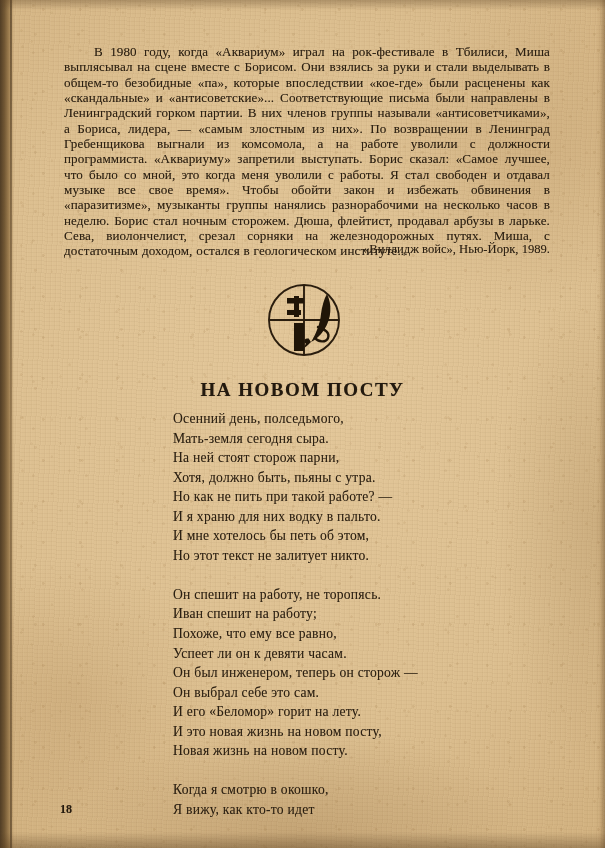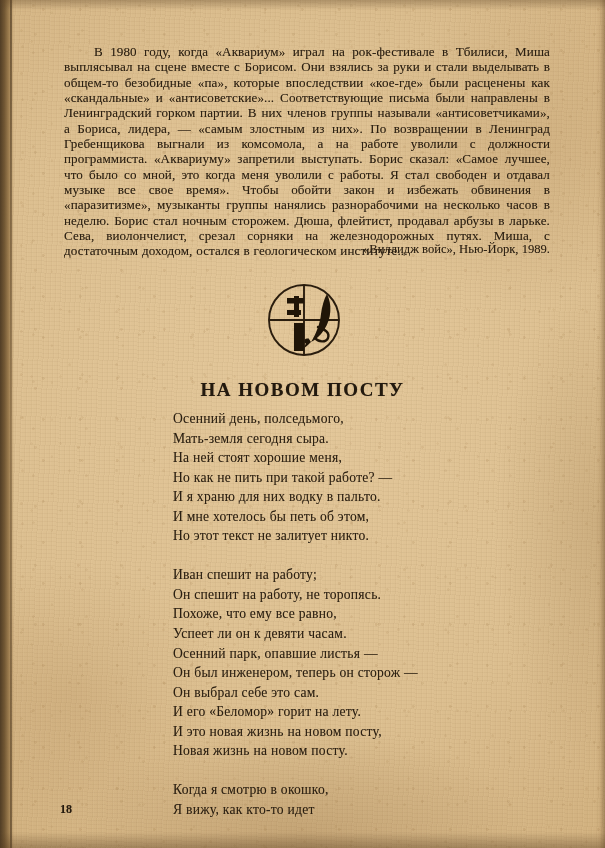--- a/index.html
+++ b/index.html
@@ -157,33 +157,33 @@
         <circle cx="49" cy="61" r="2.6" fill="#201507"></circle>
       </svg>
     </div>
 
     <div class="poem-title">НА НОВОМ ПОСТУ</div>
 
     <div class="poem">
       <div class="stanza">
         <div class="line">Осенний день, полседьмого,</div>
         <div class="line">Мать-земля сегодня сыра.</div>
-        <div class="line">На ней стоят хорошие меня,</div>
+        <div class="line">На ней стоят сторож парни,</div>
+        <div class="line">Хотя, должно быть, пьяны с утра.</div>
         <div class="line">Но как не пить при такой работе? —</div>
         <div class="line">И я храню для них водку в пальто.</div>
         <div class="line">И мне хотелось бы петь об этом,</div>
         <div class="line">Но этот текст не залитует никто.</div>
       </div>
 
       <div class="stanza">
+        <div class="line">Он спешит на работу, не торопясь.</div>
         <div class="line">Иван спешит на работу;</div>
-        <div class="line">Он спешит на работу, не торопясь.</div>
         <div class="line">Похоже, что ему все равно,</div>
         <div class="line">Успеет ли он к девяти часам.</div>
-        <div class="line">Осенний парк, опавшие листья —</div>
         <div class="line">Он был инженером, теперь он сторож —</div>
         <div class="line">Он выбрал себе это сам.</div>
         <div class="line">И его «Беломор» горит на лету.</div>
         <div class="line">И это новая жизнь на новом посту,</div>
         <div class="line">Новая жизнь на новом посту.</div>
       </div>
 
       <div class="stanza">
         <div class="line">Когда я смотрю в окошко,</div>
         <div class="line">Я вижу, как кто-то идет</div>

